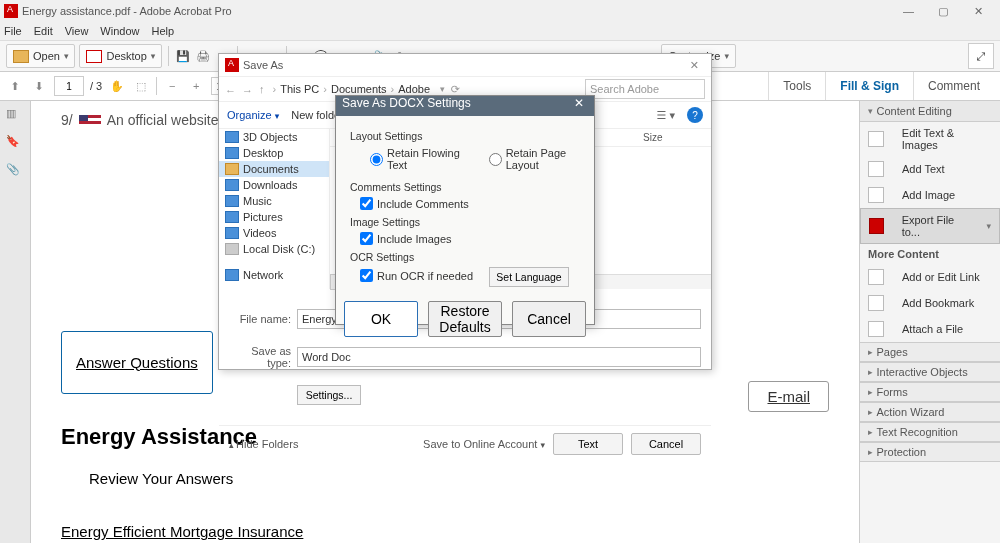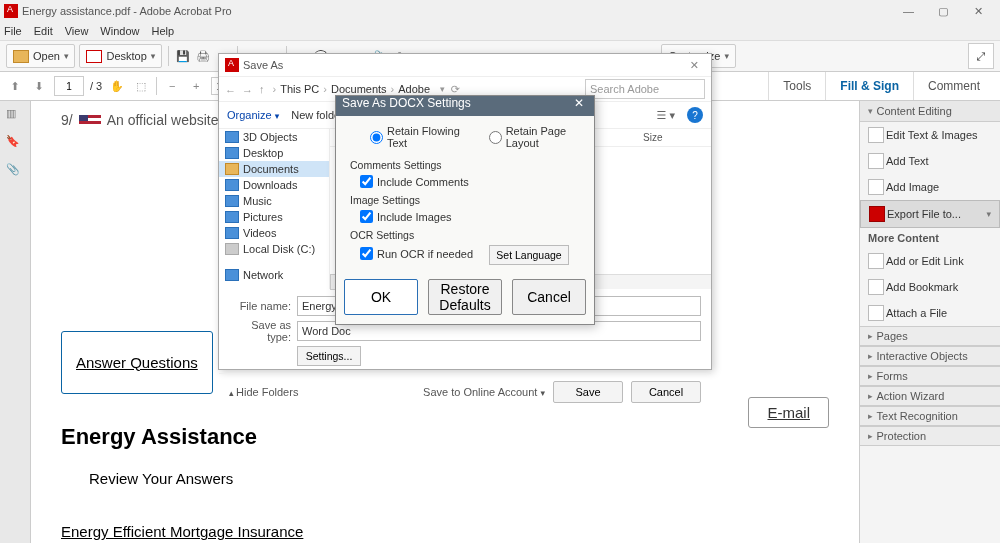--- a/index.html
+++ b/index.html
@@ -32,26 +32,26 @@
 .docarea{flex:1;background:#fff;position:relative;overflow:hidden;padding:10px 0 0 30px}
 .docpage{width:790px;color:#000;font-size:14px;line-height:1.4}
 .offsite{font-size:14px;color:#555;display:flex;align-items:center;gap:6px}
 .flag{width:22px;height:12px;background:linear-gradient(to bottom,#b22234 0 25%,#fff 25% 50%,#b22234 50% 75%,#fff 75% 100%);position:relative;display:inline-block}
 .flag::before{content:"";position:absolute;left:0;top:0;width:9px;height:6px;background:#3c3b6e}
 .btnbox{display:inline-block;margin-top:200px}
 .btnbox a{display:inline-block;border:1px solid #0a64a4;border-radius:3px;padding:20px 14px;color:#000;font-size:15px;text-decoration:underline;cursor:pointer}
 .h1{font-size:22px;font-weight:bold;margin:28px 0 12px 0}
 .rev{font-size:15px;margin:16px 0 10px 28px}
 .lnk{text-decoration:underline;font-size:15px;margin-top:32px;display:block}
-.emailbox{position:absolute;right:30px;top:296px;border:1px solid #999;border-radius:3px;padding:6px 18px;font-size:15px;text-decoration:underline;cursor:pointer;background:#fff}
+.emailbox{position:absolute;right:30px;top:280px;border:1px solid #999;border-radius:3px;padding:6px 18px;font-size:15px;text-decoration:underline;cursor:pointer;background:#fff}
 
 .rightpanel{width:140px;background:#f4f4f4;border-left:1px solid #ccc;font-size:11px;overflow:hidden}
 .rp-head{background:#e8e8e8;border-bottom:1px solid #ccc;padding:4px 8px;font-weight:normal;color:#555;display:flex;align-items:center}
 .rp-head::before{content:"▾";margin-right:4px;font-size:9px;color:#777}
-.rp-item{padding:5px 8px;display:flex;align-items:center;gap:2px;cursor:pointer}
+.rp-item{padding:5px 8px;display:flex;align-items:center;gap:18px;cursor:pointer}
 .rp-item.sel{background:#dcdcdc;border:1px solid #bbb}
 .rp-item .ic{width:14px;height:14px;display:inline-block;border:1px solid #bbb;background:#fff}
 .rp-sub{padding:4px 8px;color:#555;font-weight:bold}
 .rp-sec{background:#ececec;border-top:1px solid #ccc;border-bottom:1px solid #ccc;padding:3px 8px;color:#555;display:flex;align-items:center;cursor:pointer}
 .rp-sec::before{content:"▸";margin-right:4px;font-size:9px;color:#777}
 
 
 .saveas{position:absolute;left:218px;top:53px;width:492px;height:315px;background:#fff;border:1px solid #aaa;box-shadow:2px 2px 8px rgba(0,0,0,.2);font-size:11px;z-index:10}
 .sa-title{height:22px;display:flex;align-items:center;padding:0 6px;color:#555}
 .sa-title .acroicon{width:14px;height:14px;background:#c00;margin-right:4px;display:inline-block;position:relative}
@@ -76,21 +76,21 @@
 .sa-tree .tic{width:12px;height:10px;display:inline-block;background:#e8b65a;border:1px solid #c28a2b}
 .sa-tree .tic.blue{background:#4a90d9;border-color:#2a70b9}
 .sa-tree .tic.gray{background:#ccc;border-color:#aaa}
 .sa-list{flex:1;display:flex;flex-direction:column}
 .sa-cols{display:flex;border-bottom:1px solid #eee;font-size:10px;color:#555}
 .sa-cols span{padding:3px 8px}
 .sa-scroll{flex:1;position:relative}
 .sa-scroll .hbar{position:absolute;bottom:0;left:0;right:0;height:14px;background:#f4f4f4;border-top:1px solid #ddd;display:flex;align-items:center}
 .sa-scroll .hbar::before,.sa-scroll .hbar::after{content:"";width:14px;height:14px;background:#eee;border:1px solid #ccc}
 .sa-fields{padding:4px 10px;font-size:11px}
-.sa-fields .row{display:flex;align-items:center;gap:6px;margin:3px 0}
+.sa-fields .row{display:flex;align-items:center;gap:6px;margin:16px 0}
 .sa-fields label{width:62px;text-align:right;color:#555}
 .sa-fields .fld{flex:1;height:18px;border:1px solid #bbb;padding:0 4px;background:#fff;display:flex;align-items:center}
 .sa-foot{height:36px;display:flex;align-items:center;padding:0 10px;gap:8px;border-top:1px solid #eee}
 .sa-foot .hide{cursor:pointer;color:#555}
 .sa-foot .hide::before{content:"▴ ";font-size:9px}
 .sa-foot .spacer{flex:1}
 .sa-foot .online{cursor:pointer;color:#555}
 .sa-foot button{height:22px;width:70px;border:1px solid #bbb;background:#f4f4f4;border-radius:2px;cursor:pointer;font-size:11px}
 
 
@@ -337,31 +337,32 @@
       </div>
     <div class="row">
         <label></label>
         <button style="height:20px;width:64px;border:1px solid #bbb;background:#f4f4f4;font-size:10.5px">Settings...</button>
       </div>
   </div>
   <div class="sa-foot">
     <span class="hide">Hide Folders</span>
     <span class="spacer"></span>
     <span class="online"><span>Save to Online Account</span> <span style="font-size:9px">▾</span></span>
-    <button>Save</button>
+    <button>Text</button>
     <button>Cancel</button>
   </div>
 </div>
 
 <div class="docx">
   <div class="docx-title">
     <span>Save As DOCX Settings</span>
     <span class="docx-close">✕</span>
   </div>
   <div class="docx-body">
+    <div class="grp">Layout Settings</div>
     <div class="optrow">
       <label class="opt">
           <input type="radio" checked="" style="">
           <span>Retain Flowing Text</span>
         </label>
       <label class="opt">
           <input type="radio" style="">
           <span>Retain Page Layout</span>
         </label>
     </div>

